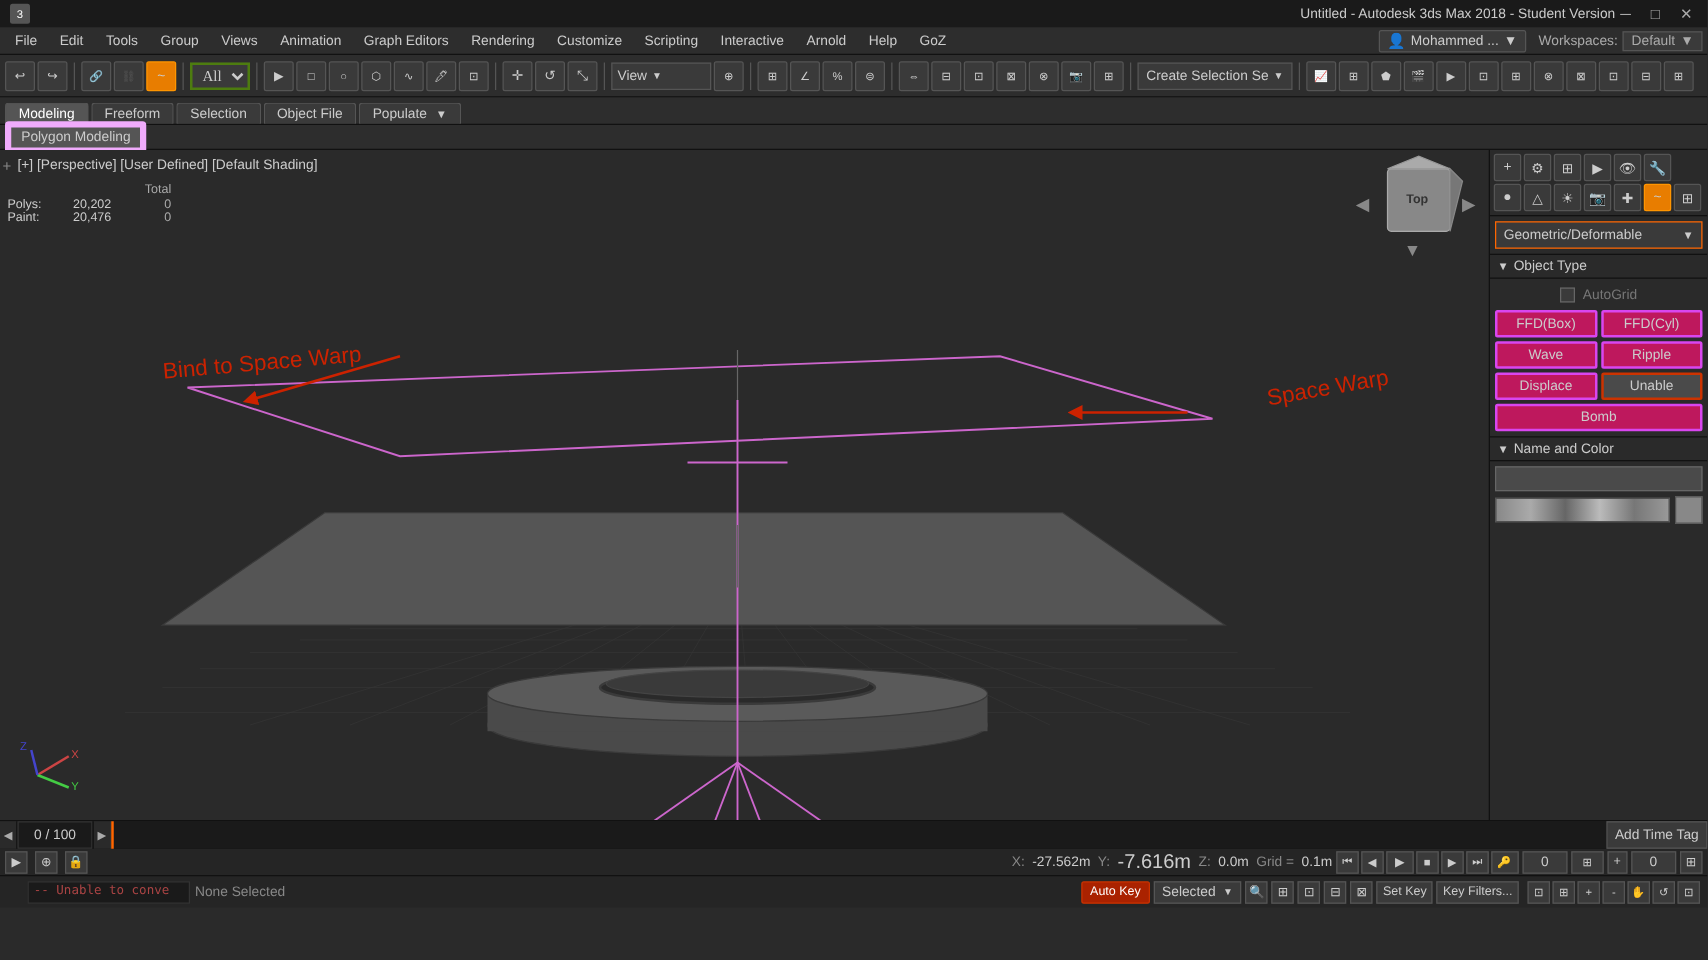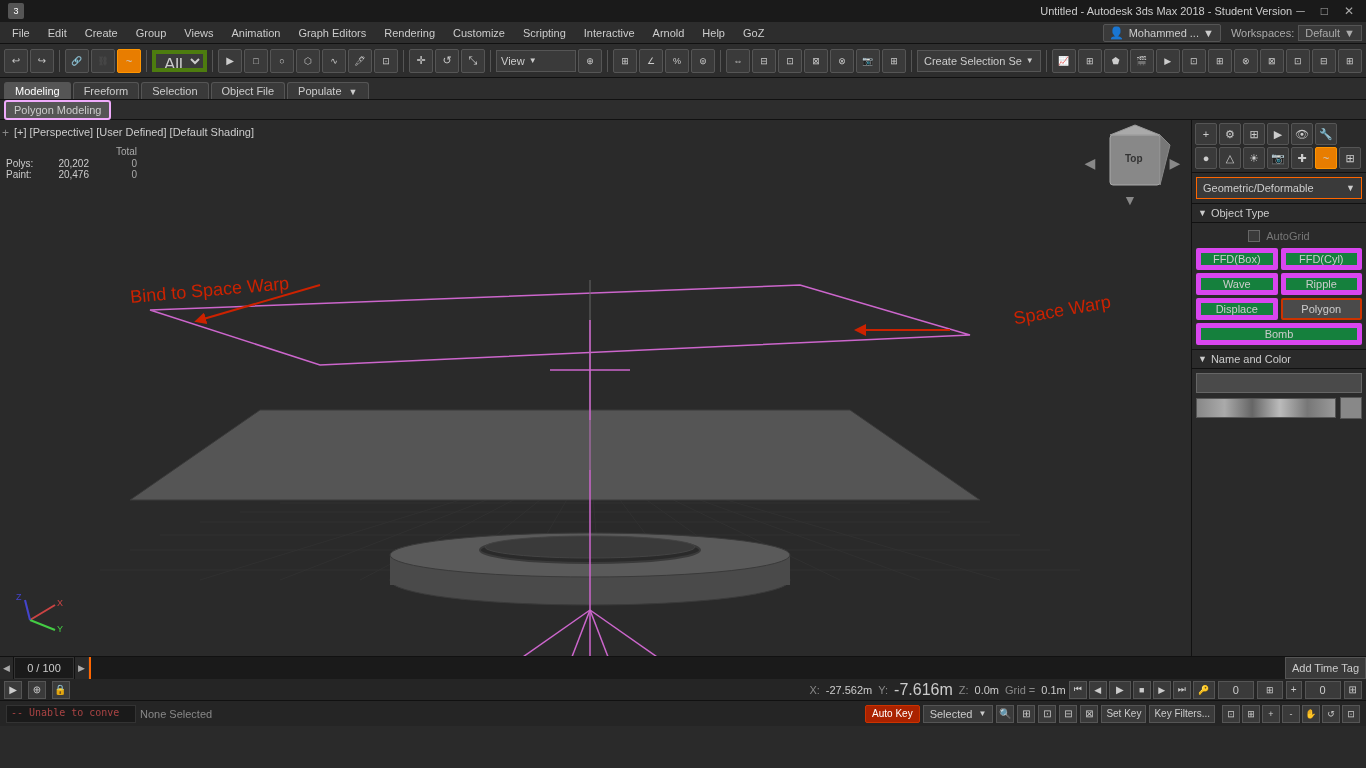--- a/index.html
+++ b/index.html
@@ -59,24 +59,25 @@
       align-items: center;
       justify-content: center;
       color: #ccc;
       font-size: 10px;
     }
     .tb-btn.active { background: #e87d00; border-color: #ff9500; }
     .tb-separator { width: 1px; height: 22px; background: #555; margin: 0 3px; }
     .tb-select {
       height: 22px;
       background: #3a3a3a;
-      border: 4px solid #4d7c0f;
-      color: #ccc;
-      font-size: 17px;
+      border: 2px solid #4d7c0f;
+      color: #ccc;
+      font-size: 12px;
       padding: 0 4px;
+      font-family: Liberation Serif, serif;
     }
     .tb-dropdown {
       height: 22px;
       background: #3a3a3a;
       border: 1px solid #555;
       color: #ccc;
       font-size: 11px;
       padding: 0 4px;
       display: flex;
       align-items: center;
@@ -247,22 +248,22 @@
     }
 
     .btn-grid {
       display: grid;
       grid-template-columns: 1fr 1fr;
       gap: 3px;
       margin-top: 3px;
     }
     .rp-btn {
       height: 22px;
-      background: #15803d;
-      border: 5px solid #d946ef;
+      background: #be185d;
+      border: 2px solid #d946ef;
       color: #ccc;
       font-size: 11px;
       display: flex;
       align-items: center;
       justify-content: center;
       cursor: pointer;
       border-radius: 2px;
     }
     .rp-btn.active-selected { background: #4a4a4a; border: 2px solid #cc3300; }
     .rp-btn.full-width { grid-column: span 2; }
@@ -362,21 +363,21 @@
   <div class="win-controls">
     <span class="win-btn">─</span>
     <span class="win-btn">□</span>
     <span class="win-btn">✕</span>
   </div>
 </div>
 
 <div id="menu-bar">
   <div class="menu-item">File</div>
   <div class="menu-item">Edit</div>
-  <div class="menu-item">Create</div>
+  <div class="menu-item">Tools</div>
   <div class="menu-item">Group</div>
   <div class="menu-item">Views</div>
   <div class="menu-item">Animation</div>
   <div class="menu-item">Graph Editors</div>
   <div class="menu-item">Rendering</div>
   <div class="menu-item">Customize</div>
   <div class="menu-item">Scripting</div>
   <div class="menu-item">Interactive</div>
   <div class="menu-item">Arnold</div>
   <div class="menu-item">Help</div>
@@ -465,21 +466,21 @@
   <div class="tab active">Modeling</div>
   <div class="tab">Freeform</div>
   <div class="tab">Selection</div>
   <div class="tab">Object File</div>
   <div class="tab">Populate
     <span class="tab-icon">▼</span>
   </div>
 </div>
 
 <div style="background:#2d2d2d;height:20px;display:flex;align-items:center;padding:0 4px;border-bottom:1px solid #111;">
-  <div style="padding:2px 8px;cursor:pointer;color:#ccc;font-size:11px;background:#555;border:2px solid #f0abfc;border-radius:3px;">Polygon Modeling</div>
+  <div style="padding:2px 8px;cursor:pointer;color:#ccc;font-size:11px;background:#555;border:5px solid #f0abfc;border-radius:3px;">Polygon Modeling</div>
 </div>
 
 <div id="main-layout" style="display:flex;height:536px;">
 
   <div id="viewport">
 
     <div style="position:absolute;top:6px;left:14px;color:#ccc;font-size:11px;z-index:10;">[+] [Perspective] [User Defined] [Default Shading]</div>
     <div style="position:absolute;top:6px;left:2px;color:#888;font-size:12px;z-index:10;">+</div>
 
     <div id="stats">
@@ -657,21 +658,21 @@
         <div class="rp-btn">
           <span>Wave</span>
         </div>
         <div class="rp-btn">
           <span>Ripple</span>
         </div>
         <div class="rp-btn">
           <span>Displace</span>
         </div>
         <div class="rp-btn active-selected" style="border:2px solid #cc3300;">
-          <span>Polygon</span>
+          <span>Unable</span>
         </div>
         <div class="rp-btn full-width">
           <span>Bomb</span>
         </div>
       </div>
     </div>
 
     <div class="rp-section-header">
       <span class="arrow">▼</span>
       <span>Name and Color</span>
@@ -741,21 +742,21 @@
 
   <div style="width:26px;height:18px;background:#3a3a3a;border:1px solid #555;display:flex;align-items:center;justify-content:center;cursor:pointer;font-size:9px;color:#ccc;">⊞</div>
 
   <div style="height:18px;background:#3a3a3a;border:1px solid #555;padding:0 4px;display:flex;align-items:center;cursor:pointer;font-size:10px;color:#ccc;">+</div>
   <input type="text" style="width: 36px; height: 18px; background: rgb(58, 58, 58); border: 1px solid rgb(85, 85, 85); color: rgb(204, 204, 204); font-size: 11px; text-align: center;" value="0">
   <div style="height:18px;background:#3a3a3a;border:1px solid #555;padding:0 4px;display:flex;align-items:center;cursor:pointer;font-size:10px;color:#ccc;">⊞</div>
 
 </div>
 
 <div id="status-bar">
-  <div style="display:flex;align-items:center;gap:4px;flex:1;">
+  <div style="display:flex;align-items:center;gap:4px;flex:1;margin-left:16px;">
 
     <div style="width:130px;height:18px;background:#1a1a1a;border:1px solid #333;font-size:10px;color:#aa4444;font-family:monospace;padding:1px 4px;overflow:hidden;">-- Unable to conve</div>
     <span style="color:#888;font-size:11px;">None Selected</span>
   </div>
 
   <div style="display:flex;align-items:center;gap:3px;">
 
     <div style="height:18px;background:#aa2200;border:1px solid #cc3300;padding:0 6px;display:flex;align-items:center;cursor:pointer;font-size:10px;color:#fff;border-radius:2px;">
       <span>Auto Key</span>
     </div>

